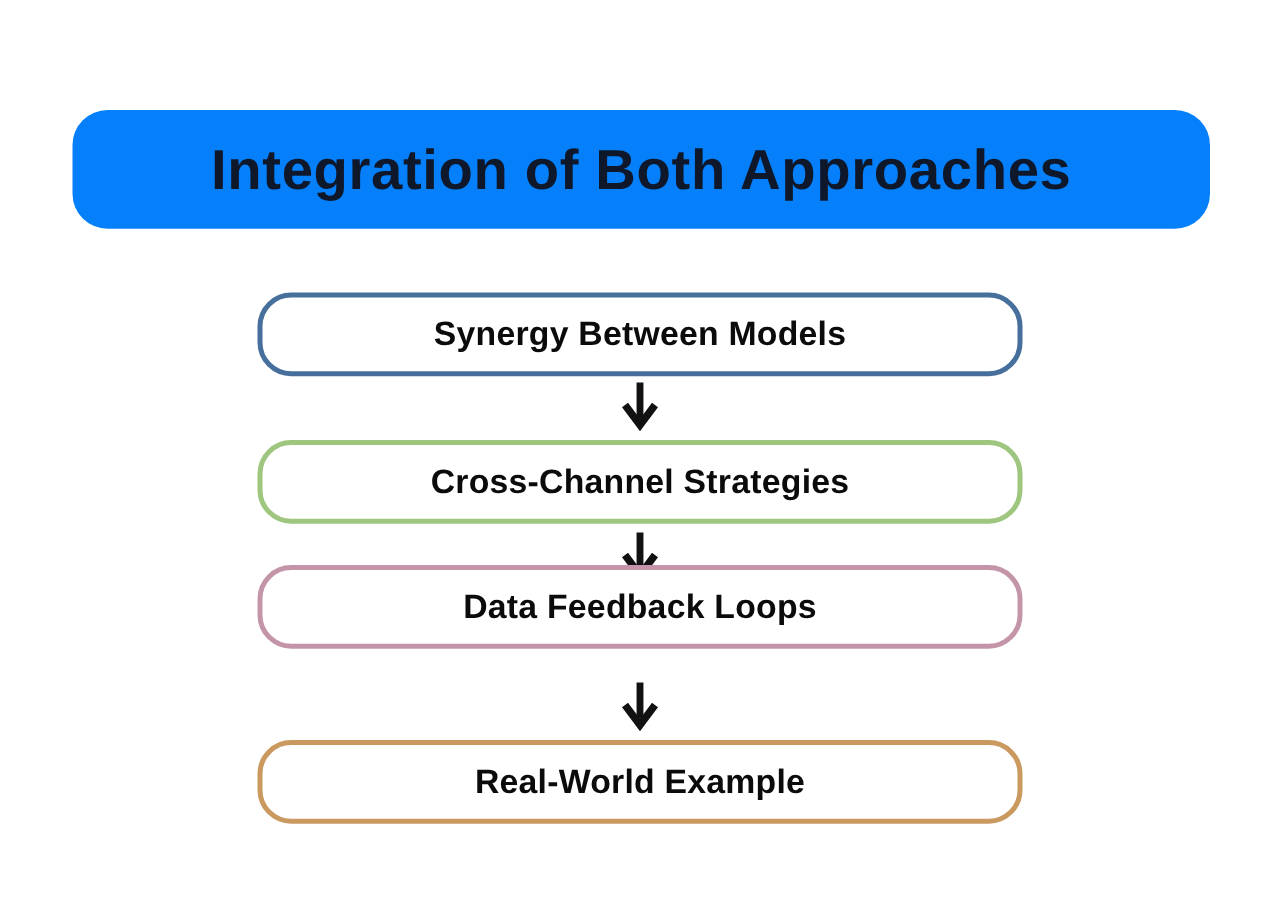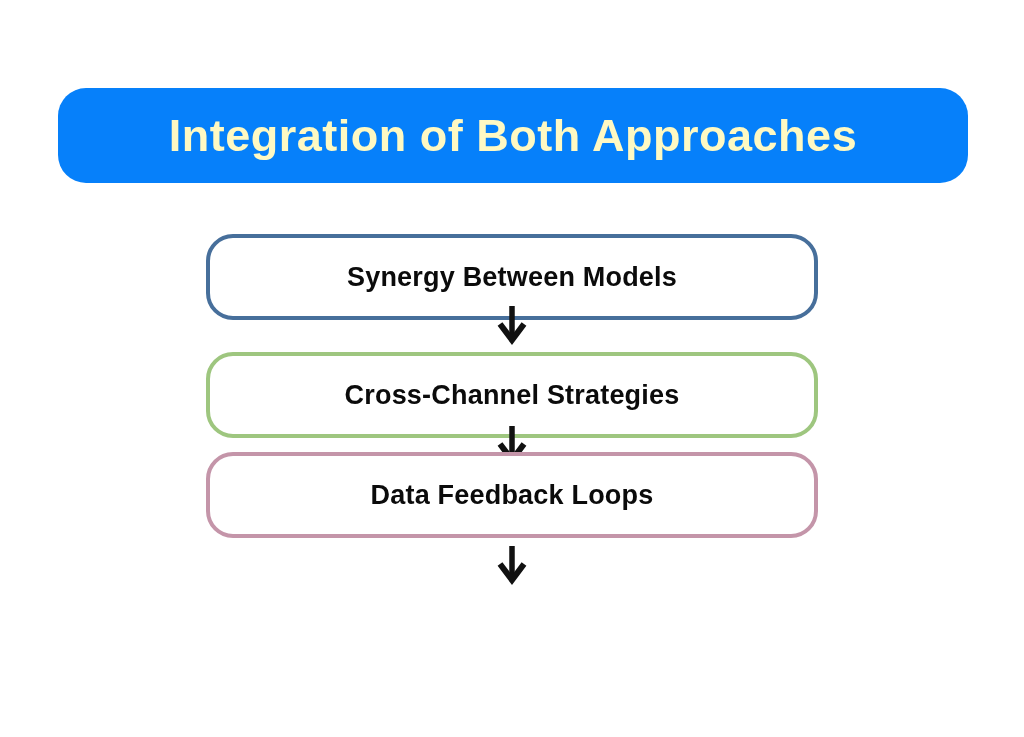--- a/index.html
+++ b/index.html
@@ -19,31 +19,31 @@
   .title-banner {
     position: absolute;
     left: 58px; top: 88px;
     width: 910px; height: 95px;
     border-radius: 28px;
     display: flex;
     align-items: center;
     justify-content: center;
   }
   .title-banner .title-text {
-    color: #fef9c3;
+    color: #0f172a;
     font-size: 45px;
     font-weight: bold;
     letter-spacing: 0.5px;
     white-space: nowrap;
   }
   .flow-node {
     position: absolute;
     left: 206px;
     width: 612px;
-    height: 86px;
+    height: 67px;
     background: #ffffff;
     border-style: solid;
     border-width: 4px;
     border-radius: 27px;
     display: flex;
     align-items: center;
     justify-content: center;
   }
   .flow-node .node-text {
     color: #0b0b0b;
@@ -110,14 +110,17 @@
 
   <div class="arrow-wrap" id="arrow-3">
     <svg width="34" height="40" viewBox="0 0 34 40" aria-hidden="true">
       <g stroke="#111111" fill="none">
         <line x1="17" y1="1" x2="17" y2="30" stroke-width="5.5"></line>
         <polyline points="5,19 17,35 29,19" stroke-width="6" stroke-linejoin="miter"></polyline>
       </g>
     </svg>
   </div>
 
+  <div class="flow-node" id="node-4" style="border-color: rgb(201, 153, 95);">
+    <span class="node-text">Real-World Example</span>
+  </div>
 
 </div>
 
 </body></html>

